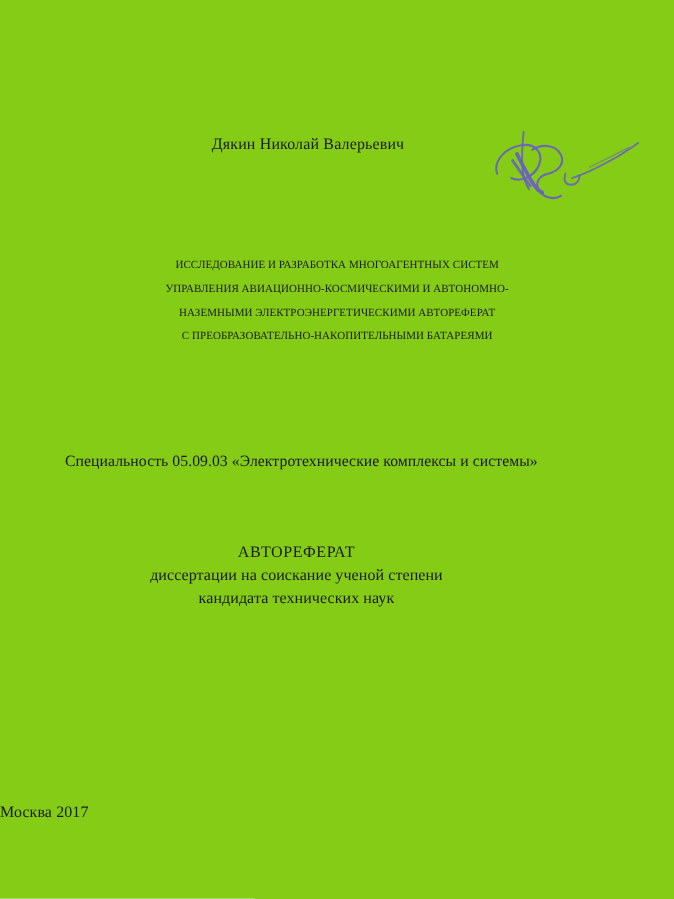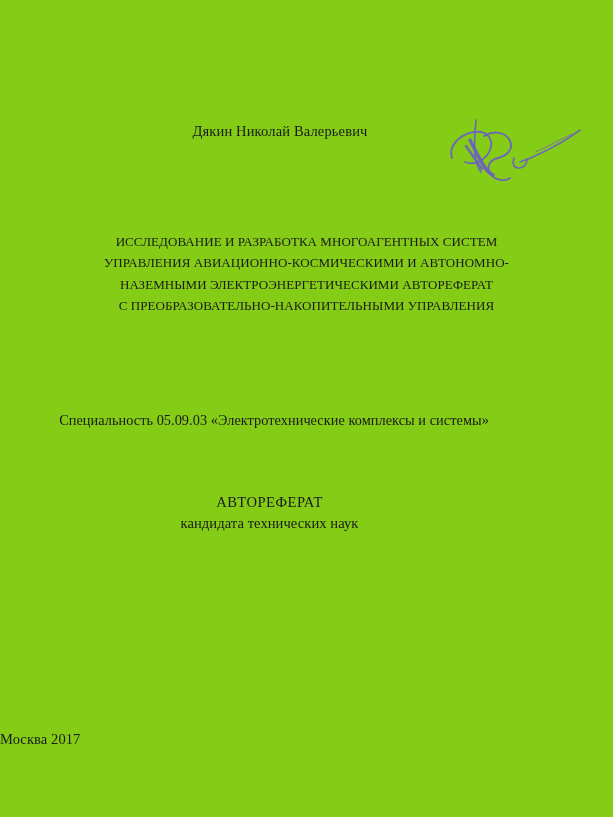--- a/index.html
+++ b/index.html
@@ -57,21 +57,21 @@
 
   
   .title-block {
     position: absolute;
     top: 231px;
     left: 0;
     width: 613px;
     text-align: center;
   }
   .title-line {
-    font-size: 13px;
+    font-size: 10px;
     line-height: 21.4px;
     letter-spacing: 0.05px;
     color: #1a1a1a;
     white-space: nowrap;
   }
 
   
   .specialty {
     position: absolute;
     top: 412px;
@@ -144,25 +144,26 @@
           <path d="M104 56 C 116 50, 128 44, 140 38" stroke-width="1.1" opacity="0.6"></path>
         </g>
       </svg>
     </div>
   </div>
 
   <div class="title-block">
     <div class="title-line">ИССЛЕДОВАНИЕ И РАЗРАБОТКА МНОГОАГЕНТНЫХ СИСТЕМ</div>
     <div class="title-line">УПРАВЛЕНИЯ АВИАЦИОННО-КОСМИЧЕСКИМИ И АВТОНОМНО-</div>
     <div class="title-line">НАЗЕМНЫМИ ЭЛЕКТРОЭНЕРГЕТИЧЕСКИМИ АВТОРЕФЕРАТ</div>
-    <div class="title-line">С ПРЕОБРАЗОВАТЕЛЬНО-НАКОПИТЕЛЬНЫМИ УПРАВЛЕНИЯ</div>
+    <div class="title-line">С ПРЕОБРАЗОВАТЕЛЬНО-НАКОПИТЕЛЬНЫМИ БАТАРЕЯМИ</div>
   </div>
 
   <div class="specialty">Специальность 05.09.03 «Электротехнические комплексы и системы»</div>
 
   <div class="abstract-block">
     <div class="abstract-heading">АВТОРЕФЕРАТ</div>
+    <div class="abstract-line">диссертации на соискание ученой степени</div>
     <div class="abstract-line">кандидата технических наук</div>
   </div>
 
   <div class="footer-place">Москва 2017</div>
 
 </div>
 
 </body></html>

